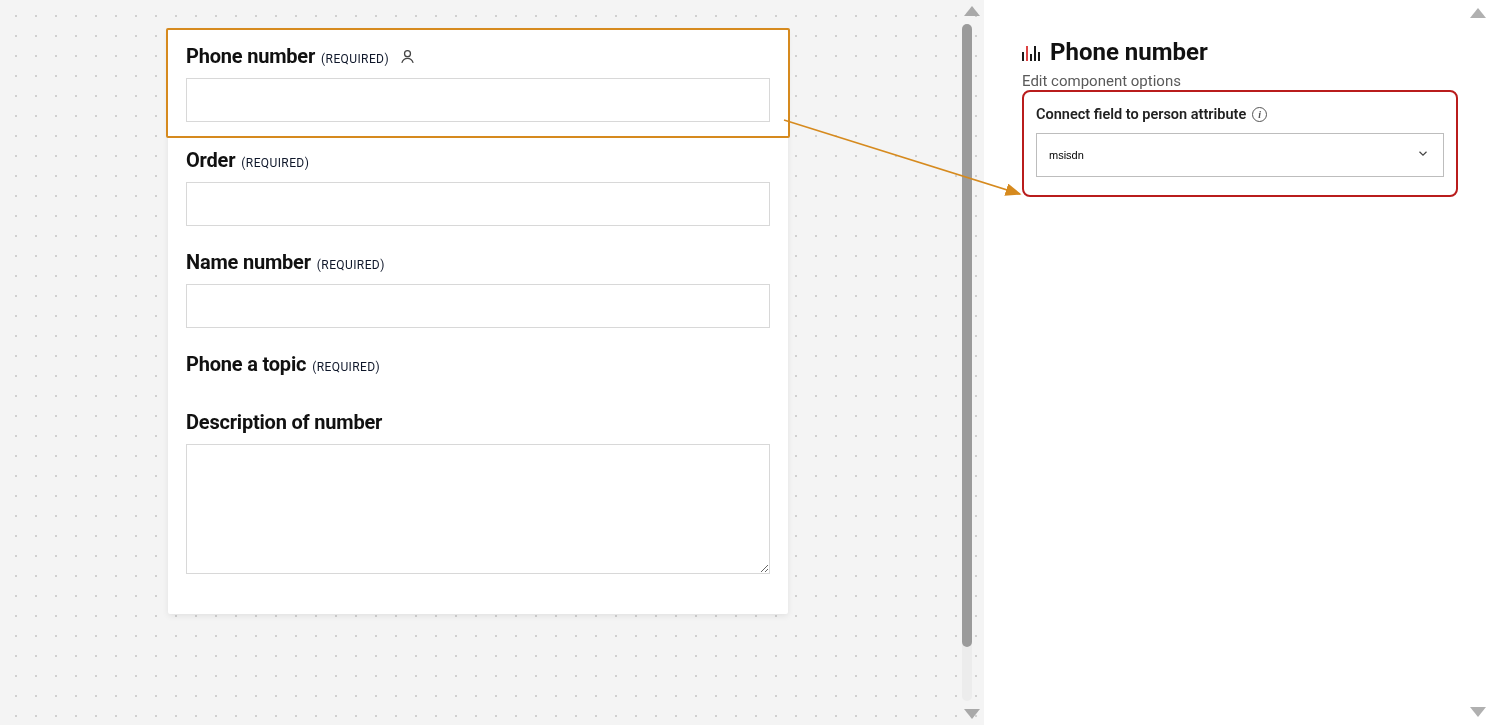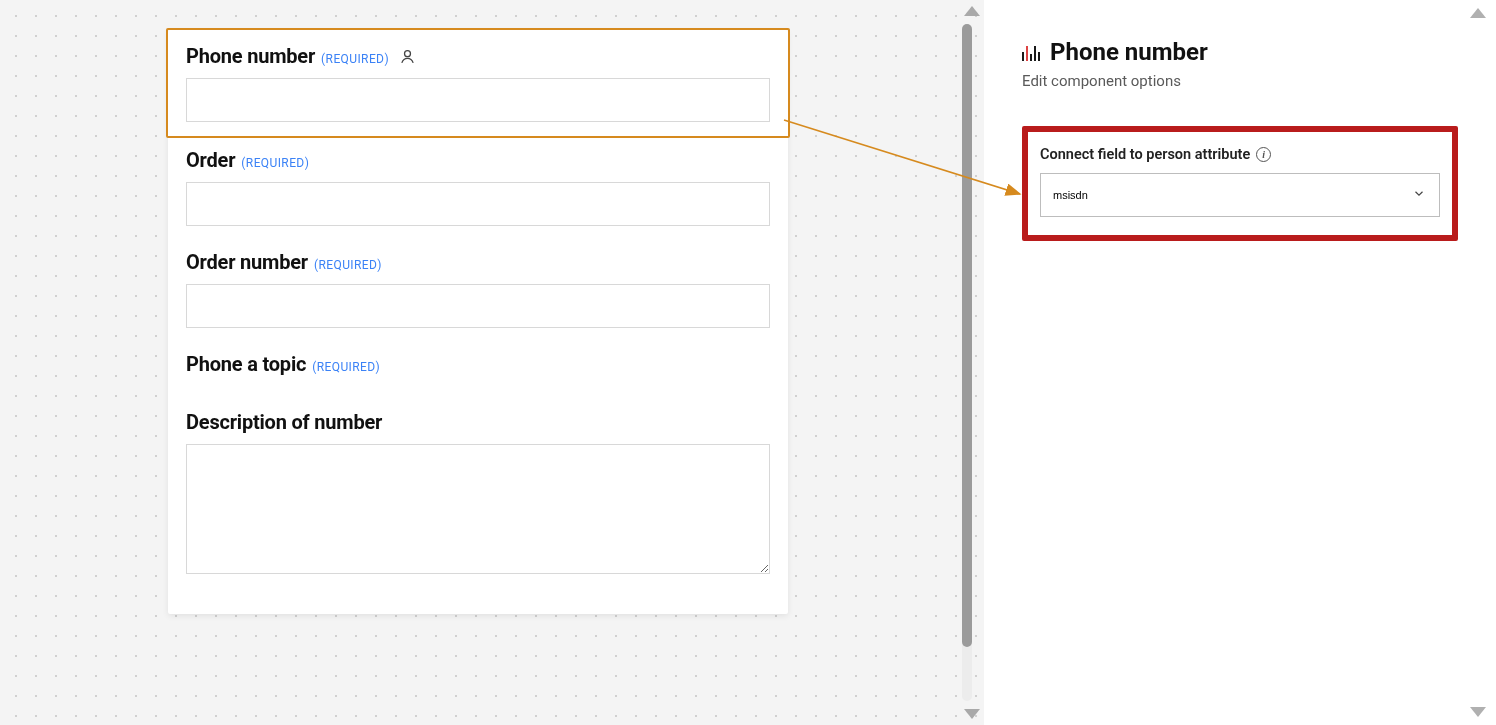--- a/index.html
+++ b/index.html
@@ -94,21 +94,21 @@
     margin-bottom: 10px;
   }
   .field-label {
     font-size: 20px;
     font-weight: 700;
     color: #111;
     letter-spacing: -0.2px;
   }
   .req-tag {
     font-size: 12px;
-    color: #3b82f6;
+    color: #0f172a;
     letter-spacing: 0.4px;
   }
   .person-icon {
     display: inline-flex;
     align-items: flex-end;
     margin-left: 4px;
     position: relative;
     top: 2px;
   }
 
@@ -160,26 +160,25 @@
     margin-bottom: 6px;
   }
   .panel-title {
     font-size: 24px;
     font-weight: 700;
     color: #111;
   }
   .panel-subtitle {
     font-size: 15px;
     color: #5a5a5a;
-    margin-bottom: 36px;
   }
 
   .attr-box {
-    border: 6px solid #b91c1c;
-    border-radius: 2px;
+    border: 2px solid #b91c1c;
+    border-radius: 8px;
     padding: 14px 12px 18px 12px;
   }
   .attr-label-row {
     display: flex;
     align-items: center;
     gap: 6px;
     font-size: 14.5px;
     font-weight: 600;
     color: #222;
     margin-bottom: 10px;
@@ -258,21 +257,21 @@
     <div class="field-block">
       <div class="field-label-row">
         <span class="field-label">Order</span>
         <span class="req-tag">(REQUIRED)</span>
       </div>
       <input type="text" class="text-input" style="">
     </div>
 
     <div class="field-block">
       <div class="field-label-row">
-        <span class="field-label">Order number</span>
+        <span class="field-label">Name number</span>
         <span class="req-tag">(REQUIRED)</span>
       </div>
       <input type="text" class="text-input" style="">
     </div>
 
     <div class="field-block">
       <div class="field-label-row">
         <span class="field-label">Phone a topic</span>
         <span class="req-tag">(REQUIRED)</span>
       </div>

